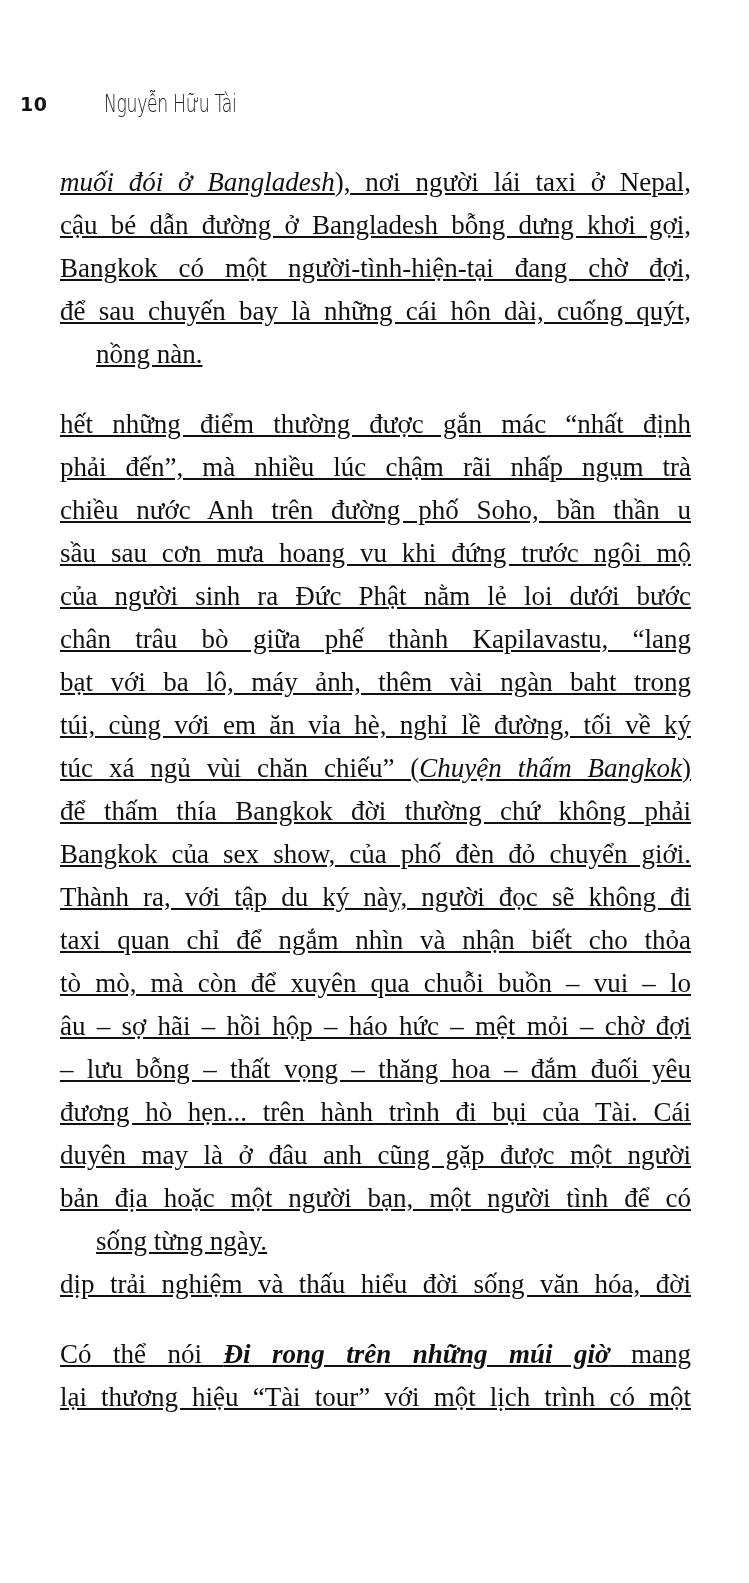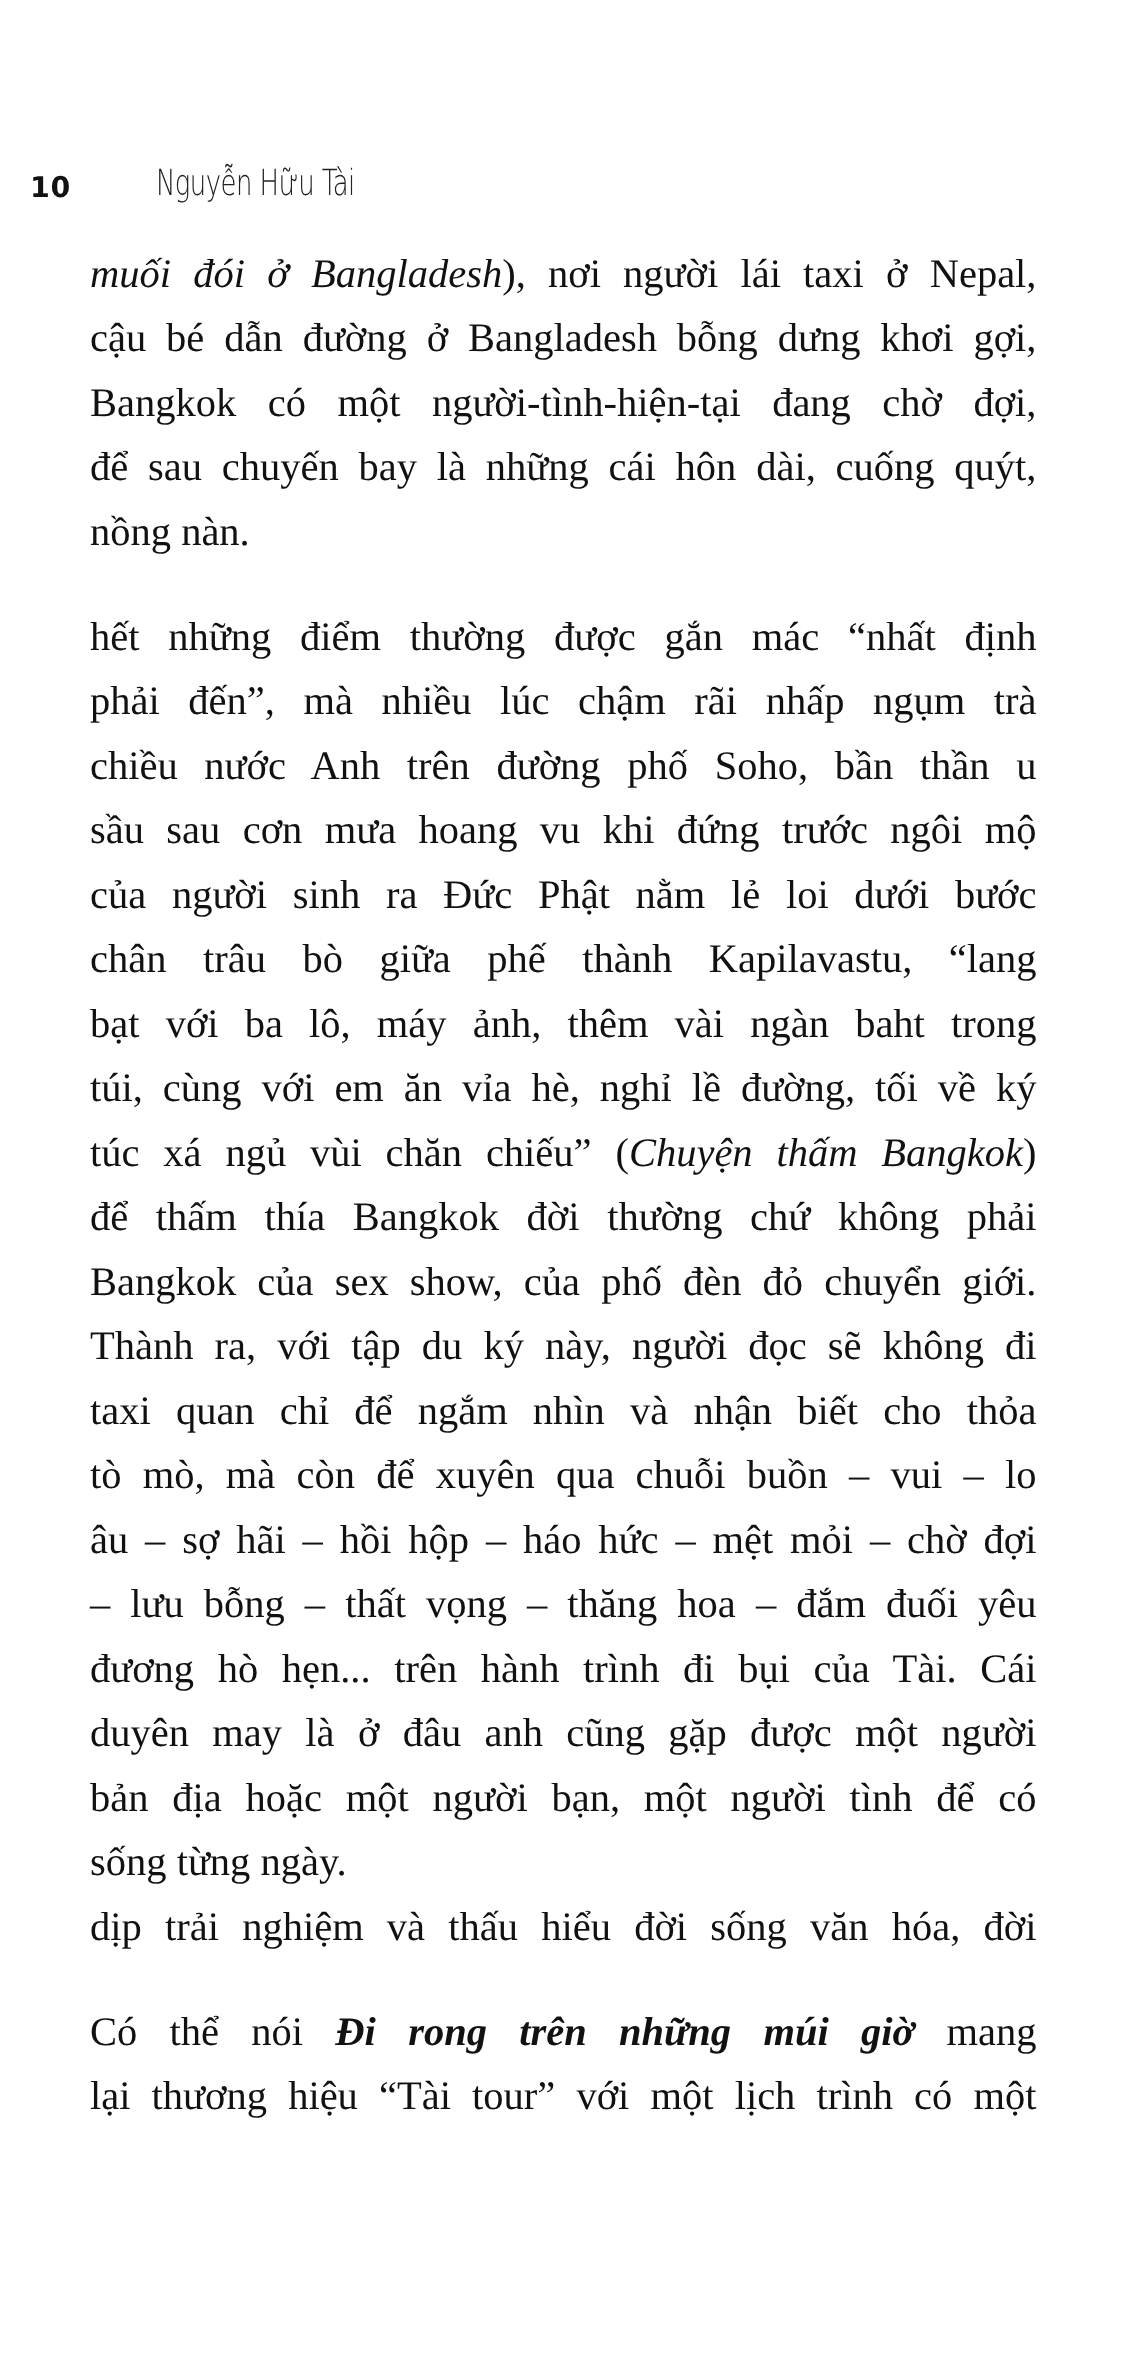--- a/index.html
+++ b/index.html
@@ -9,25 +9,25 @@
     }
     body {
       width: 749px;
       height: 1583px;
       position: relative;
       overflow: hidden;
       color: #111111;
     }
     .running-head {
       position: absolute;
-      top: 96px;
+      top: 84px;
       left: 20px;
       height: 40px;
       display: flex;
-      align-items: flex-end;
+      align-items: center;
       white-space: nowrap;
     }
     .page-number {
       font-family: "DejaVu Sans", sans-serif;
       font-weight: bold;
       font-size: 19px;
       color: #111;
       width: 84px;
       display: inline-block;
       letter-spacing: 0.5px;
@@ -49,29 +49,31 @@
       width: 631px;
       font-family: "Liberation Serif", serif;
       font-size: 27px;
       line-height: 43px;
       color: #111;
     }
     .para {
       margin: 0 0 27px 0;
       text-align: justify;
       text-align-last: left;
+      text-decoration: underline;
     }
     .para .ln {
       display: block;
       text-align: justify;
       text-align-last: justify;
       white-space: nowrap;
     }
     .para .ln.last {
       text-align-last: left;
+      margin-left: 36px;
     }
     .it { font-style: italic; }
     .bi { font-style: italic; font-weight: bold; }
   </style>
 </head>
 <body>
 
 <div class="running-head">
   <span class="page-number">10</span>
   <span class="header-author">Nguyễn Hữu Tài</span>

